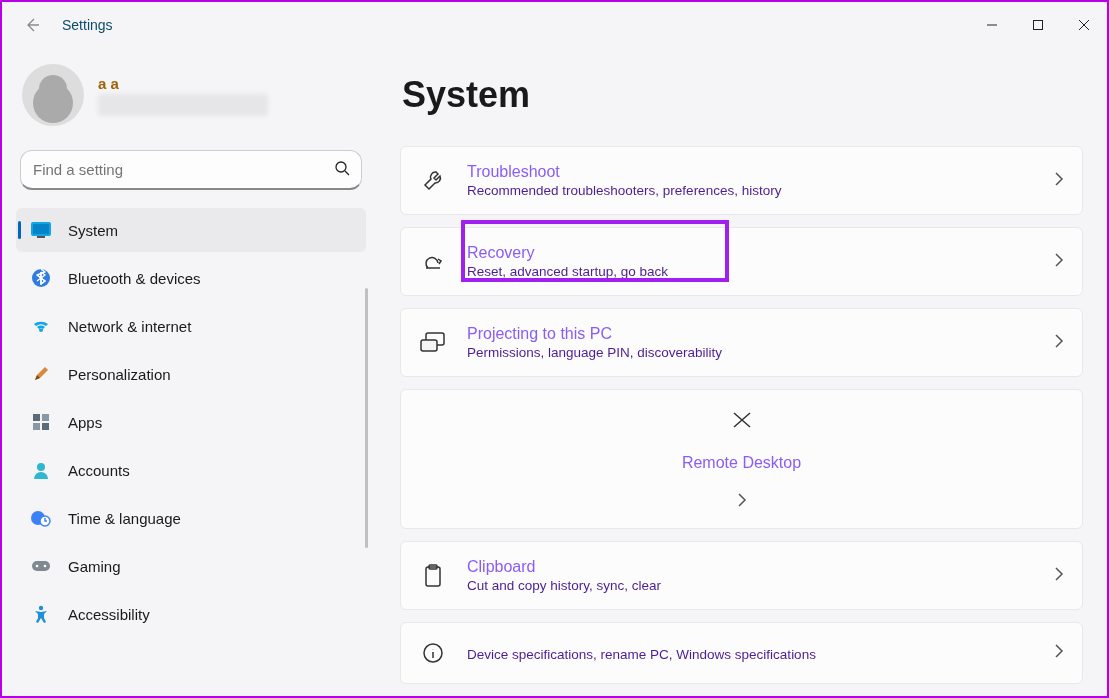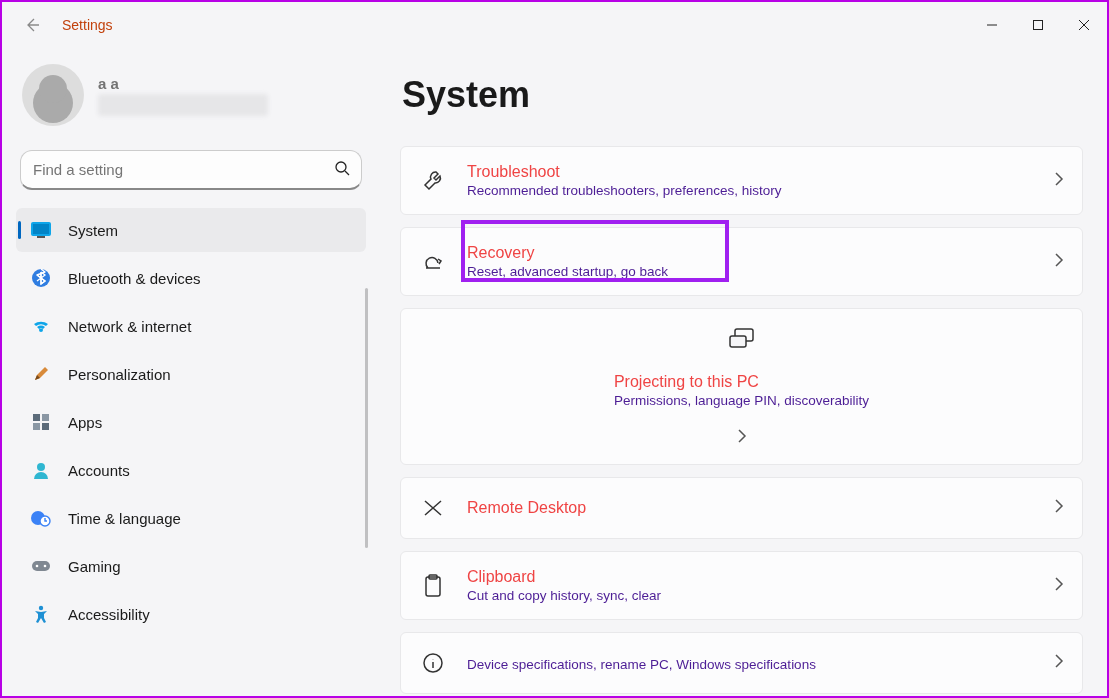--- a/index.html
+++ b/index.html
@@ -1,52 +1,52 @@
 <!DOCTYPE html>
 <html><head>
 <meta charset="utf-8">
 <style>
   * { box-sizing: border-box; margin: 0; padding: 0; font-family: "Segoe UI", Arial, sans-serif; }
   html, body { width: 1109px; height: 698px; background: #f5f5f7; overflow: hidden; }
   body { border: 2px solid #b800e6; position: relative; }
 
   .titlebar { display: flex; align-items: center; height: 46px; padding-left: 18px; }
   .tb-back { width: 24px; height: 24px; display:flex; align-items:center; justify-content:center; color:#666; }
-  .tb-title { font-size: 14px; margin-left: 18px; color:#c2410c; }
+  .tb-title { font-size: 14px; margin-left: 18px; color:#0c4a6e; }
   .tb-ctrls { margin-left: auto; display:flex; gap:0; }
   .tb-btn { width: 46px; height: 32px; display:flex; align-items:center; justify-content:center; color:#333; }
 
   .app-body { display:flex; height: calc(100% - 46px); }
 
   .sidebar { width: 378px; padding: 8px 14px 0 14px; position: relative; }
   .user-row { display:flex; align-items:center; gap:14px; padding: 8px 6px 10px 6px; }
   .avatar { width: 62px; height: 62px; border-radius:50%; background:#ddd; display:flex; align-items:center; justify-content:center; }
   .avatar-inner { width: 28px; height: 28px; border-radius:50%; background:#aaa; box-shadow: 0 14px 0 6px #aaa; position:relative; top:-6px; }
-  .user-name { font-size: 15px; font-weight: 600; color:#737373; }
+  .user-name { font-size: 15px; font-weight: 600; color:#a16207; }
   .user-sub { width: 170px; height: 22px; background:#e6e6e8; border-radius:4px; margin-top:2px; filter: blur(2px); }
 
   .search-wrap { position: relative; margin: 14px 4px 18px 4px; }
   .search { width: 100%; height: 40px; border-radius: 12px; border: 1px solid #ccc; border-bottom: 2px solid #888; background:#fdfdfd; padding: 0 40px 0 12px; font-size: 15px; outline:none; }
   .search-icon { position:absolute; right:12px; top:50%; transform:translateY(-50%); color:#333; }
 
   .nav { position: relative; }
   .nav-item { display:flex; align-items:center; gap:16px; height:44px; padding: 0 12px 0 14px; margin: 4px 0; border-radius:6px; font-size:15px; color:#1a1a1a; cursor:pointer; }
   .nav-item.active { background:#eaeaec; }
   .nav-item.active::before { content:""; position:absolute; left:2px; width:3px; height:18px; background:#0067c0; border-radius:3px; margin-top:0; }
   .nav-icon { width:22px; height:22px; display:flex; align-items:center; justify-content:center; }
   .scrollbar-hint { position:absolute; right:12px; top:240px; width:3px; height:260px; background:#c0c0c2; border-radius:2px; }
 
   .main { flex:1; padding: 20px 24px 0 20px; overflow:hidden; }
   .page-title { font-size: 36px; font-weight: 600; color:#1a1a1a; margin: 6px 0 30px 2px; }
 
   .card { background:#fcfcfd; border:1px solid #e8e8ea; border-radius:6px; margin-bottom:6px; display:flex; align-items:center; padding: 16px 18px 16px 18px; gap:20px; cursor:pointer; }
   .card + .card { margin-top: 6px; }
   .card-icon { width:28px; height:28px; display:flex; align-items:center; justify-content:center; color:#333; }
   .card-text { flex:1; }
-  .card-title { font-size:16px; color:#ef4444; }
+  .card-title { font-size:16px; color:#8b5cf6; }
   .card-sub { font-size:13.5px; color:#4c1d95; margin-top:2px; }
   .card-chev { color:#555; }
 
   .highlight-box { position:absolute; border:4px solid #a020f0; pointer-events:none; }
 </style>
 </head>
 <body>
 
 <div class="titlebar">
   <div class="tb-back">
@@ -215,37 +215,37 @@
       </span>
       <div class="card-text">
         <div class="card-title">Recovery</div>
         <div class="card-sub">Reset, advanced startup, go back</div>
       </div>
       <span class="card-chev"><svg width="10" height="16" viewBox="0 0 10 16" fill="none" stroke="#555" stroke-width="1.5">
             <path d="M2 2l6 6-6 6"></path>
           </svg></span>
     </div>
 
-    <div class="card" style="margin-top:12px;flex-direction:column;">
+    <div class="card" style="margin-top:12px;">
       <span class="card-icon">
         <svg width="26" height="22" viewBox="0 0 26 22" fill="none" stroke="#333" stroke-width="1.5">
             <rect x="6" y="1" width="18" height="12" rx="2"></rect>
             <rect x="1" y="8" width="16" height="11" rx="2" fill="#f5f5f7"></rect>
           </svg>
       </span>
       <div class="card-text">
         <div class="card-title">Projecting to this PC</div>
         <div class="card-sub">Permissions, language PIN, discoverability</div>
       </div>
       <span class="card-chev"><svg width="10" height="16" viewBox="0 0 10 16" fill="none" stroke="#555" stroke-width="1.5">
             <path d="M2 2l6 6-6 6"></path>
           </svg></span>
     </div>
 
-    <div class="card" style="margin-top:12px;">
+    <div class="card" style="margin-top:12px;flex-direction:column;">
       <span class="card-icon">
         <svg width="24" height="22" viewBox="0 0 24 22" fill="none" stroke="#333" stroke-width="1.5">
             <path d="M4 4l8 7M20 4l-8 7M4 18l8-7M20 18l-8-7"></path>
           </svg>
       </span>
       <div class="card-text">
         <div class="card-title">Remote Desktop</div>
       </div>
       <span class="card-chev"><svg width="10" height="16" viewBox="0 0 10 16" fill="none" stroke="#555" stroke-width="1.5">
             <path d="M2 2l6 6-6 6"></path>

